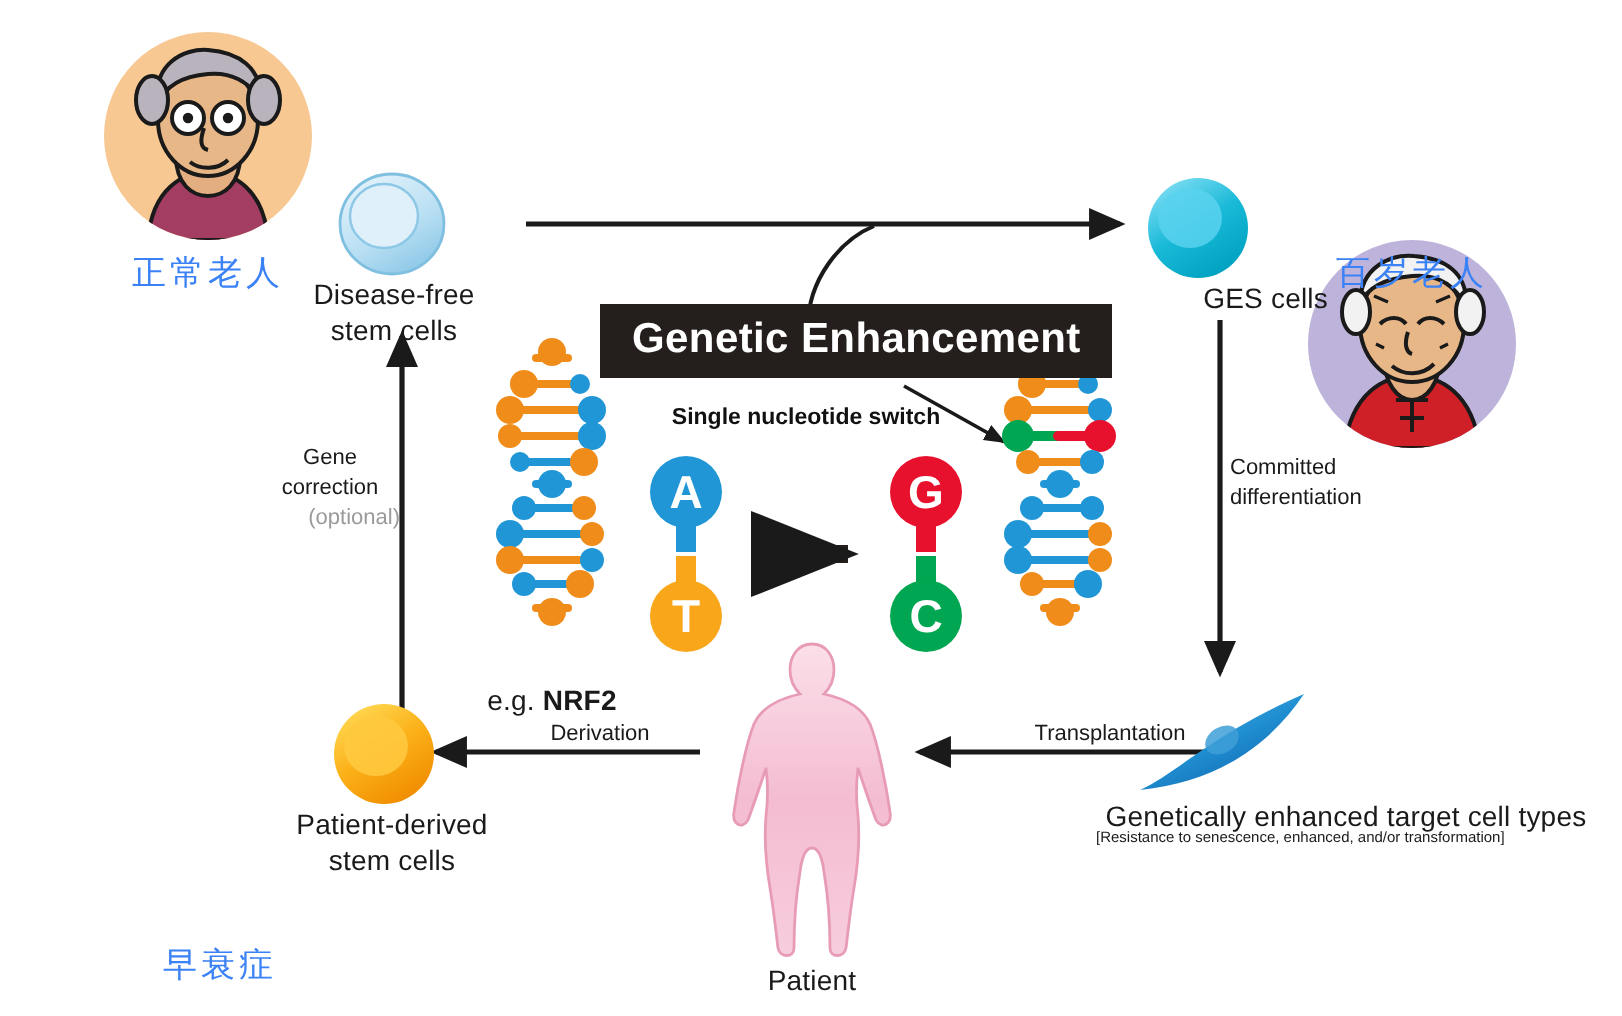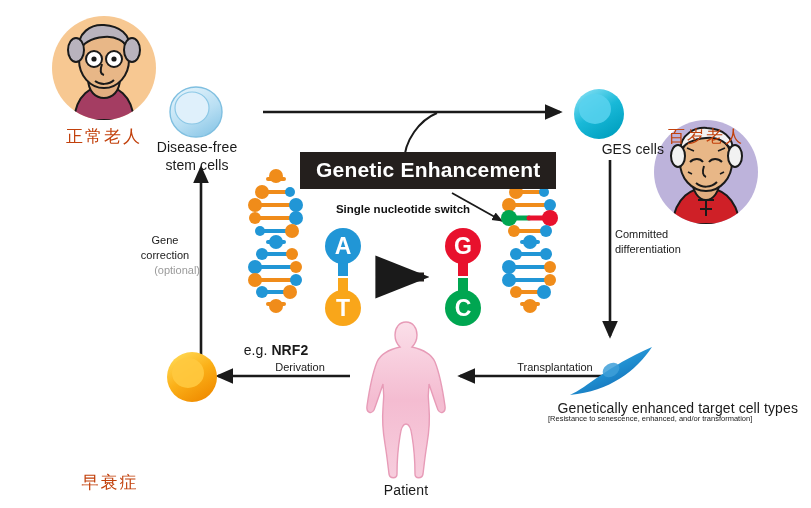--- a/index.html
+++ b/index.html
@@ -3,21 +3,21 @@
 <meta charset="utf-8">
 <style>
   html,body{margin:0;padding:0;background:#ffffff;}
   body{width:811px;height:508px;position:relative;overflow:hidden;
        font-family:"Liberation Sans","DejaVu Sans",sans-serif;color:#1a1a1a;}
   .stage{position:absolute;left:0;top:0;width:811px;height:508px;}
   .abs{position:absolute;}
 
   
   .cap{font-size:14px;color:#1a1a1a;text-align:center;line-height:1.25;letter-spacing:.1px;}
-  .cn{font-size:17px;color:#c2410c;text-align:center;letter-spacing:2px;
+  .cn{font-size:17px;color:#3b82f6;text-align:center;letter-spacing:2px;
       font-family:"DejaVu Sans",sans-serif;}
   .flow{font-size:11px;color:#1a1a1a;text-align:center;line-height:1.35;}
   .muted{color:#9a9a9a;text-align:right;}
   .tiny{font-size:7.5px;line-height:1.45;color:#1a1a1a;}
   .bold{font-weight:bold;}
   .sub{font-size:11.5px;font-weight:bold;text-align:center;color:#111;}
 
   
   .banner{background:#241f1d;color:#fff;font-size:21px;font-weight:bold;
           padding:4px 14px 5px;letter-spacing:.2px;white-space:nowrap;
@@ -132,26 +132,27 @@
   <svg class="abs" style="left:572px;top:88px;width:54px;height:52px;">
     <ellipse cx="27" cy="26" rx="25" ry="25" fill="url(#gGes)"></ellipse>
     <ellipse cx="23" cy="21" rx="16" ry="15" fill="#59d2ee" opacity="0.85"></ellipse>
   </svg>
   <div class="abs cap" style="left:568px;top:141px;width:96px;text-align:right;">GES cells</div>
 
   <svg class="abs" style="left:165px;top:351px;width:54px;height:52px;">
     <ellipse cx="27" cy="26" rx="25" ry="25" fill="url(#gPat)"></ellipse>
     <ellipse cx="23" cy="22" rx="16" ry="15" fill="#ffc93f" opacity="0.9"></ellipse>
   </svg>
+  <div class="abs cap" style="left:133px;top:404px;width:126px;">Patient-derived stem cells</div>
 
   <svg class="abs" style="left:566px;top:343px;width:92px;height:58px;">
     <path d="M4,52 C22,44 40,24 86,4 C70,28 44,48 4,52 Z" fill="url(#gTarget)"></path>
     <ellipse cx="45" cy="27" rx="9" ry="6.5" fill="#3e9fd8" opacity="0.85" transform="rotate(-32 45 27)"></ellipse>
   </svg>
-  <div class="abs cap" style="left:548px;top:400px;width:250px;text-align:right;">Genetically enhanced target cell types</div>
+  <div class="abs cap" style="left:548px;top:400px;width:250px;text-align:center;">Genetically enhanced target cell types</div>
   <div class="abs tiny" style="left:548px;top:414px;width:256px;text-align:left;">[Resistance to senescence, enhanced, and/or transformation]</div>
 
   <svg class="abs" style="left:355px;top:320px;width:102px;height:160px;">
     <path d="M51,2 C58,2 62,8 62,15 C62,21 59,25 57,27 C66,29 76,33 80,42
              C84,52 88,72 90,86 C91,92 86,95 83,90 C80,82 76,70 74,64
              C73,72 73,80 74,88 C75,100 74,112 72,124 C70,136 69,146 68,154
              C67,159 60,159 60,154 C60,142 59,128 57,116 C56,108 54,104 51,104
              C48,104 46,108 45,116 C43,128 42,142 42,154 C42,159 35,159 34,154
              C33,146 32,136 30,124 C28,112 27,100 28,88 C29,80 29,72 28,64
              C26,70 22,82 19,90 C16,95 11,92 12,86 C14,72 18,52 22,42
@@ -251,21 +252,21 @@
 
   <svg class="abs" style="left:434px;top:228px;width:60px;height:98px;">
     <rect x="24" y="26" width="10" height="22" fill="#e8112d"></rect>
     <circle cx="29" cy="18" r="18" fill="#e8112d"></circle>
     <text x="29" y="26" text-anchor="middle" font-size="23" font-weight="bold" fill="#ffffff" font-family="Liberation Sans, sans-serif">G</text>
     <rect x="24" y="50" width="10" height="22" fill="#00a651"></rect>
     <circle cx="29" cy="80" r="18" fill="#00a651"></circle>
     <text x="29" y="88" text-anchor="middle" font-size="23" font-weight="bold" fill="#ffffff" font-family="Liberation Sans, sans-serif">C</text>
   </svg>
 
-  <div class="abs flow" style="left:130px;top:222px;width:70px;margin-top:11px;">
+  <div class="abs flow" style="left:130px;top:222px;width:70px;">
     <div>Gene</div>
     <div>correction</div>
     <div class="muted">(optional)</div>
   </div>
 
   <div class="abs flow" style="left:615px;top:227px;width:92px;text-align:left;">
     <div>Committed</div>
     <div>differentiation</div>
   </div>
 

